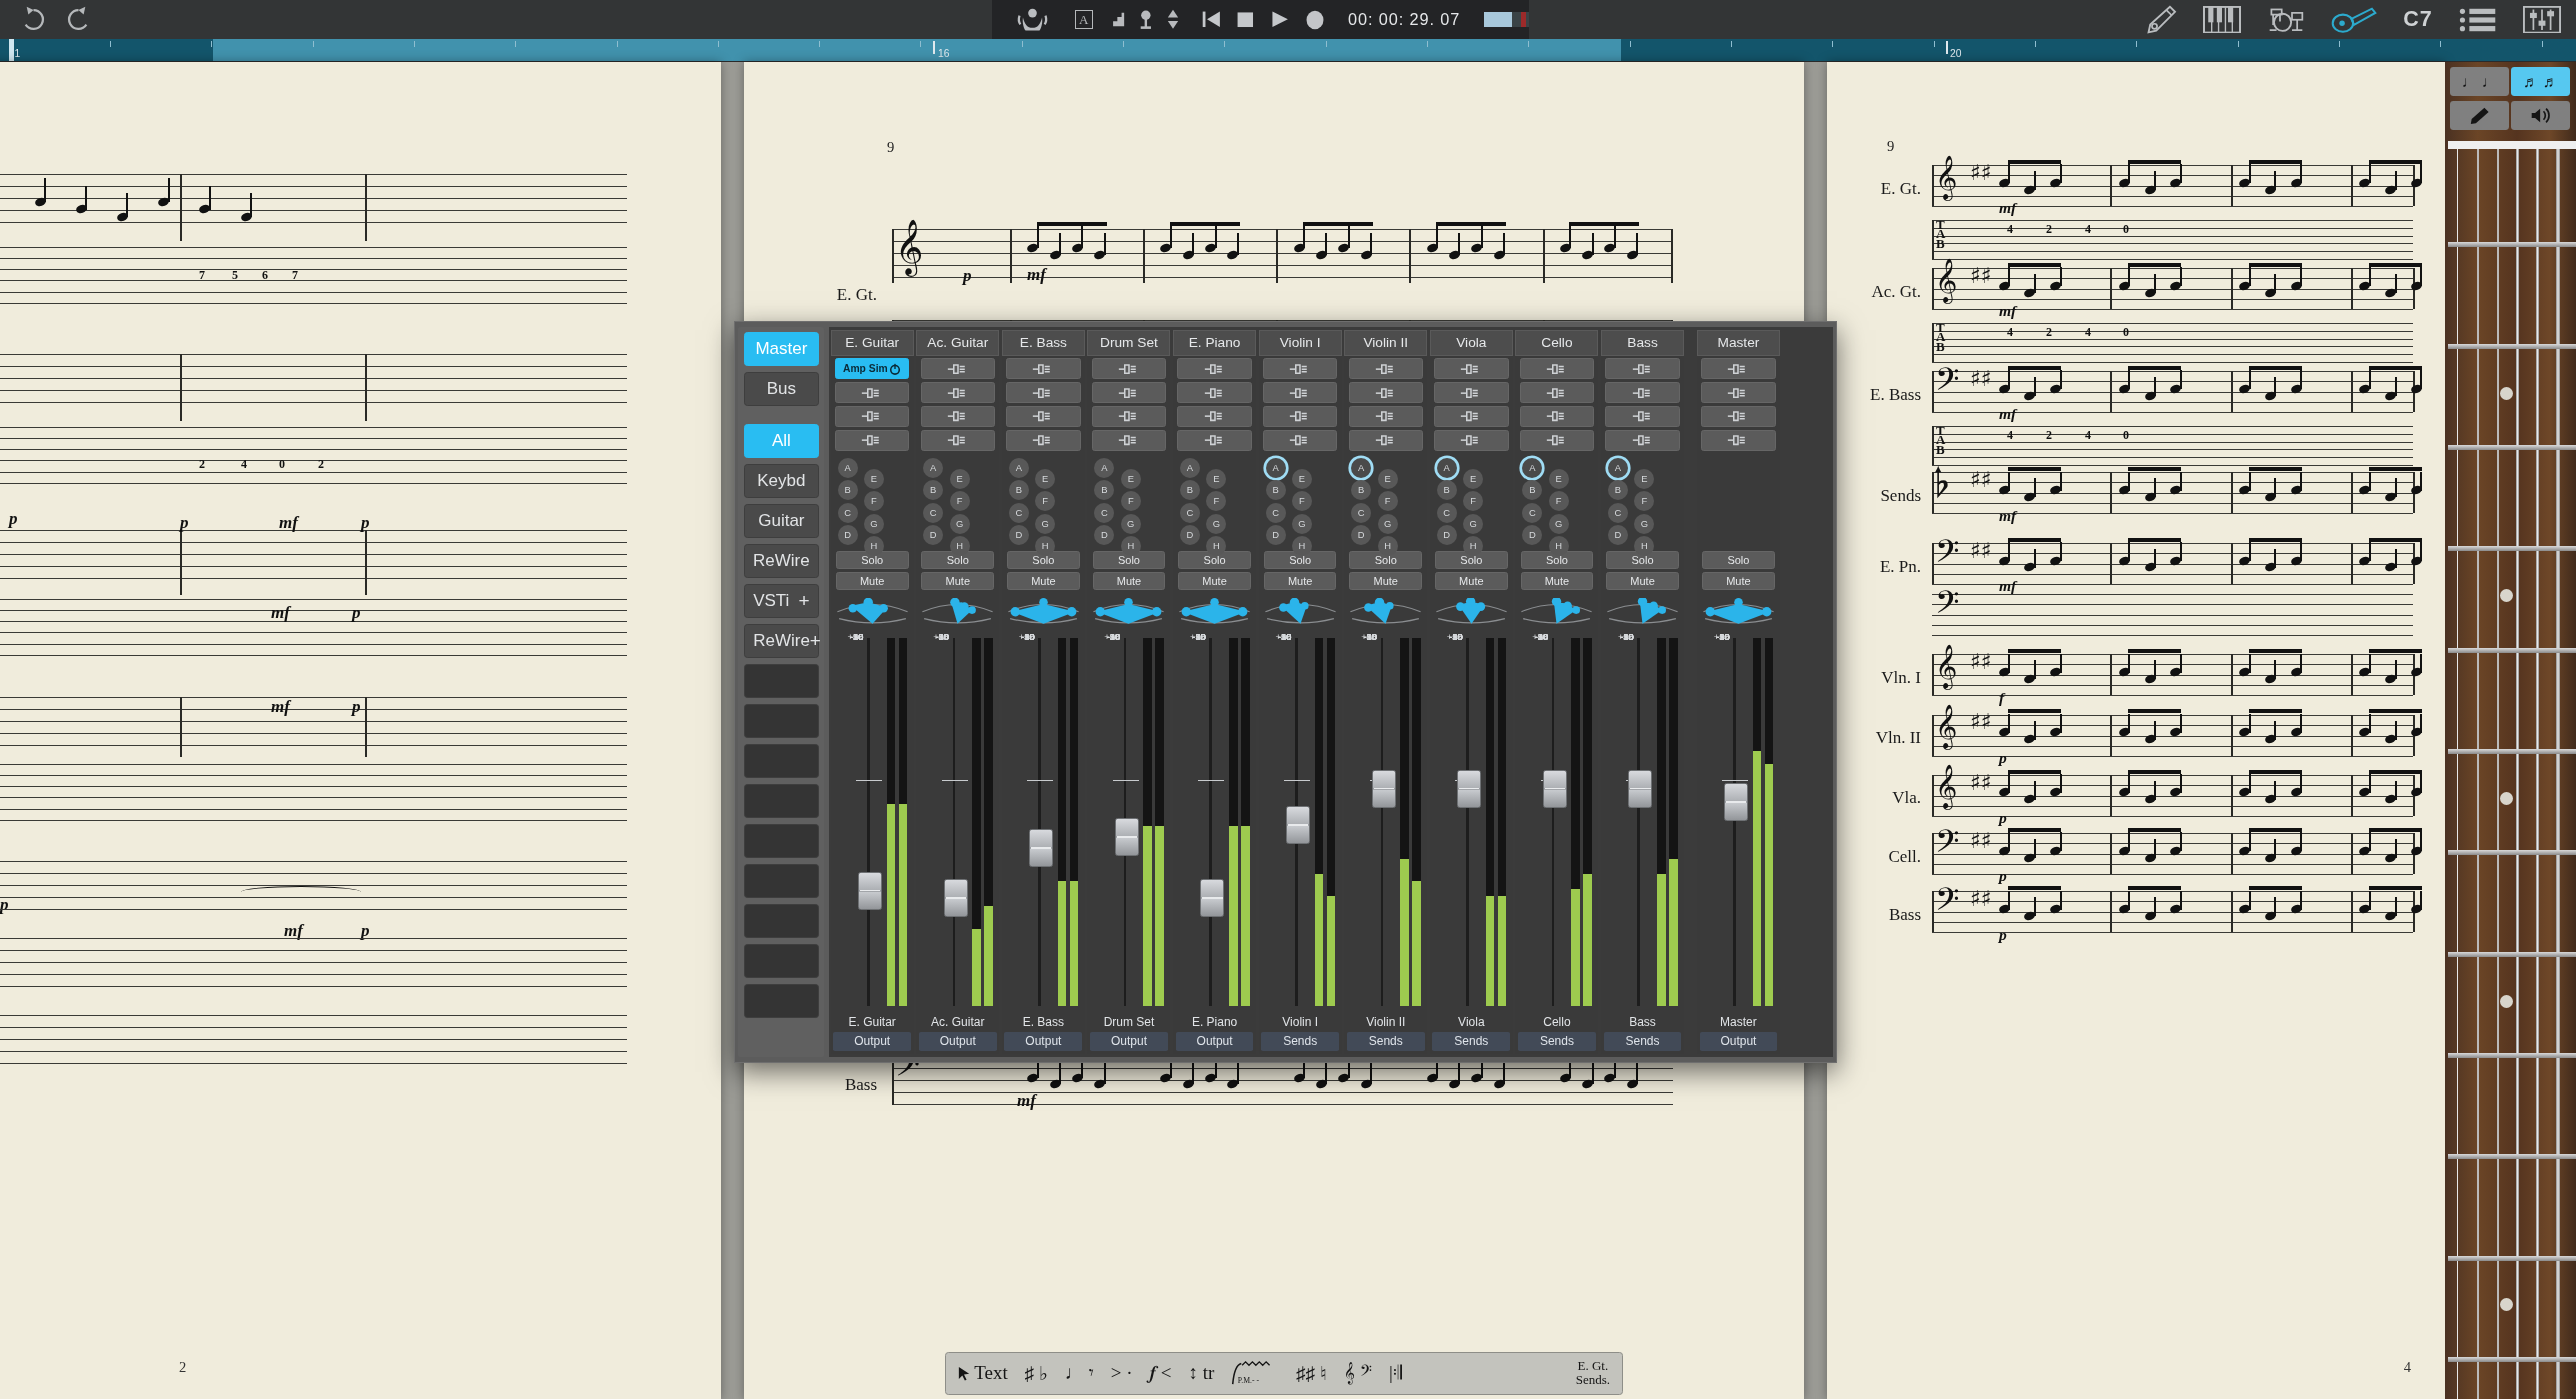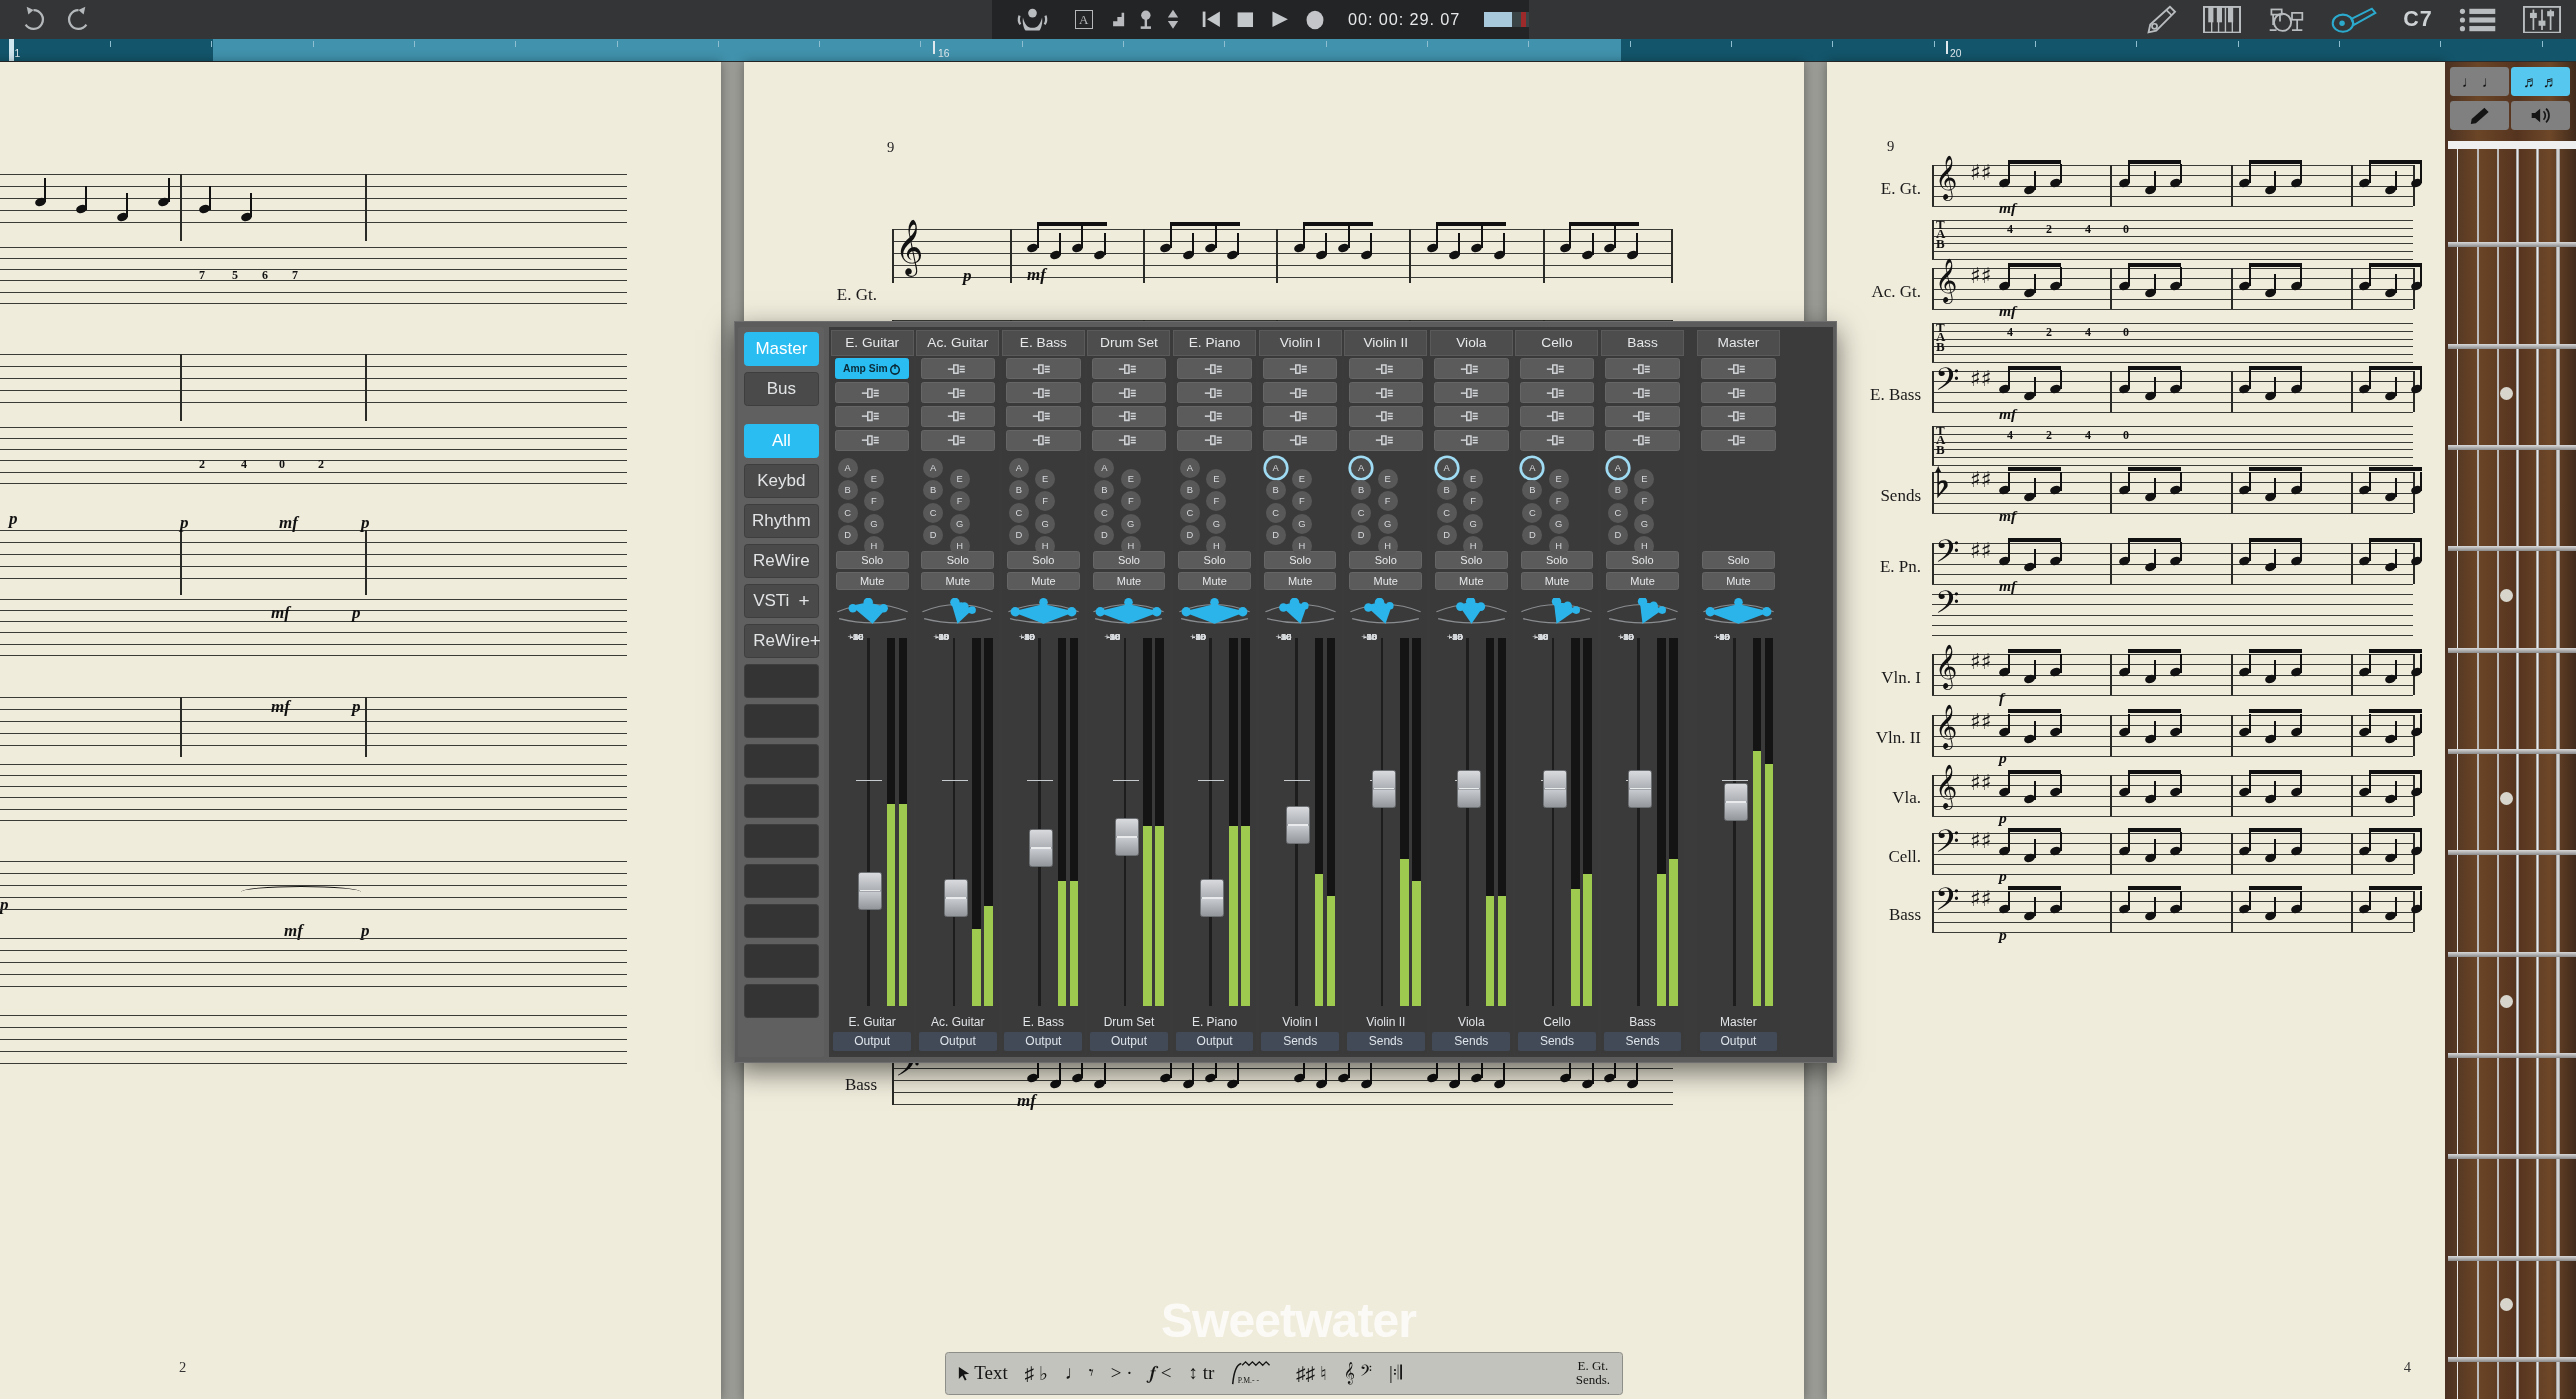--- a/index.html
+++ b/index.html
@@ -1116,31 +1116,30 @@
             <div class="ln" style="top: 10.3px;"></div>
             <div class="ln" style="top: 20.6px;"></div>
             <div class="ln" style="top: 31px;"></div>
             <div class="ln" style="top: 41px;"></div>
           </div>
           <div class="clef" style="left: 108px; top: 522px; font-size: 38px;">𝄢</div>
         </div>
       <div class="pagenum" style="right:34px;">4</div>
     </div>
 
-    <div class="watermark">Sweetwater</div>
 
     <div class="mixer" style="top:259px;">
       <div class="mixer-side">
         <div id="side-btns">
             <div class="side-btn active">Master</div>
             <div class="side-btn">Bus</div>
             <div class="side-gap"></div>
             <div class="side-btn active">All</div>
             <div class="side-btn">Keybd</div>
-            <div class="side-btn">Rhythm</div>
+            <div class="side-btn">Guitar</div>
             <div class="side-btn">ReWire</div>
             <div class="side-btn plus">
               <span>VSTi</span>
               <span style="font-size: 19px;">+</span>
             </div>
             <div class="side-btn plus">
               <span>ReWire</span>
               <span style="font-size: 19px;">+</span>
             </div>
             <div class="side-btn empty"></div>

